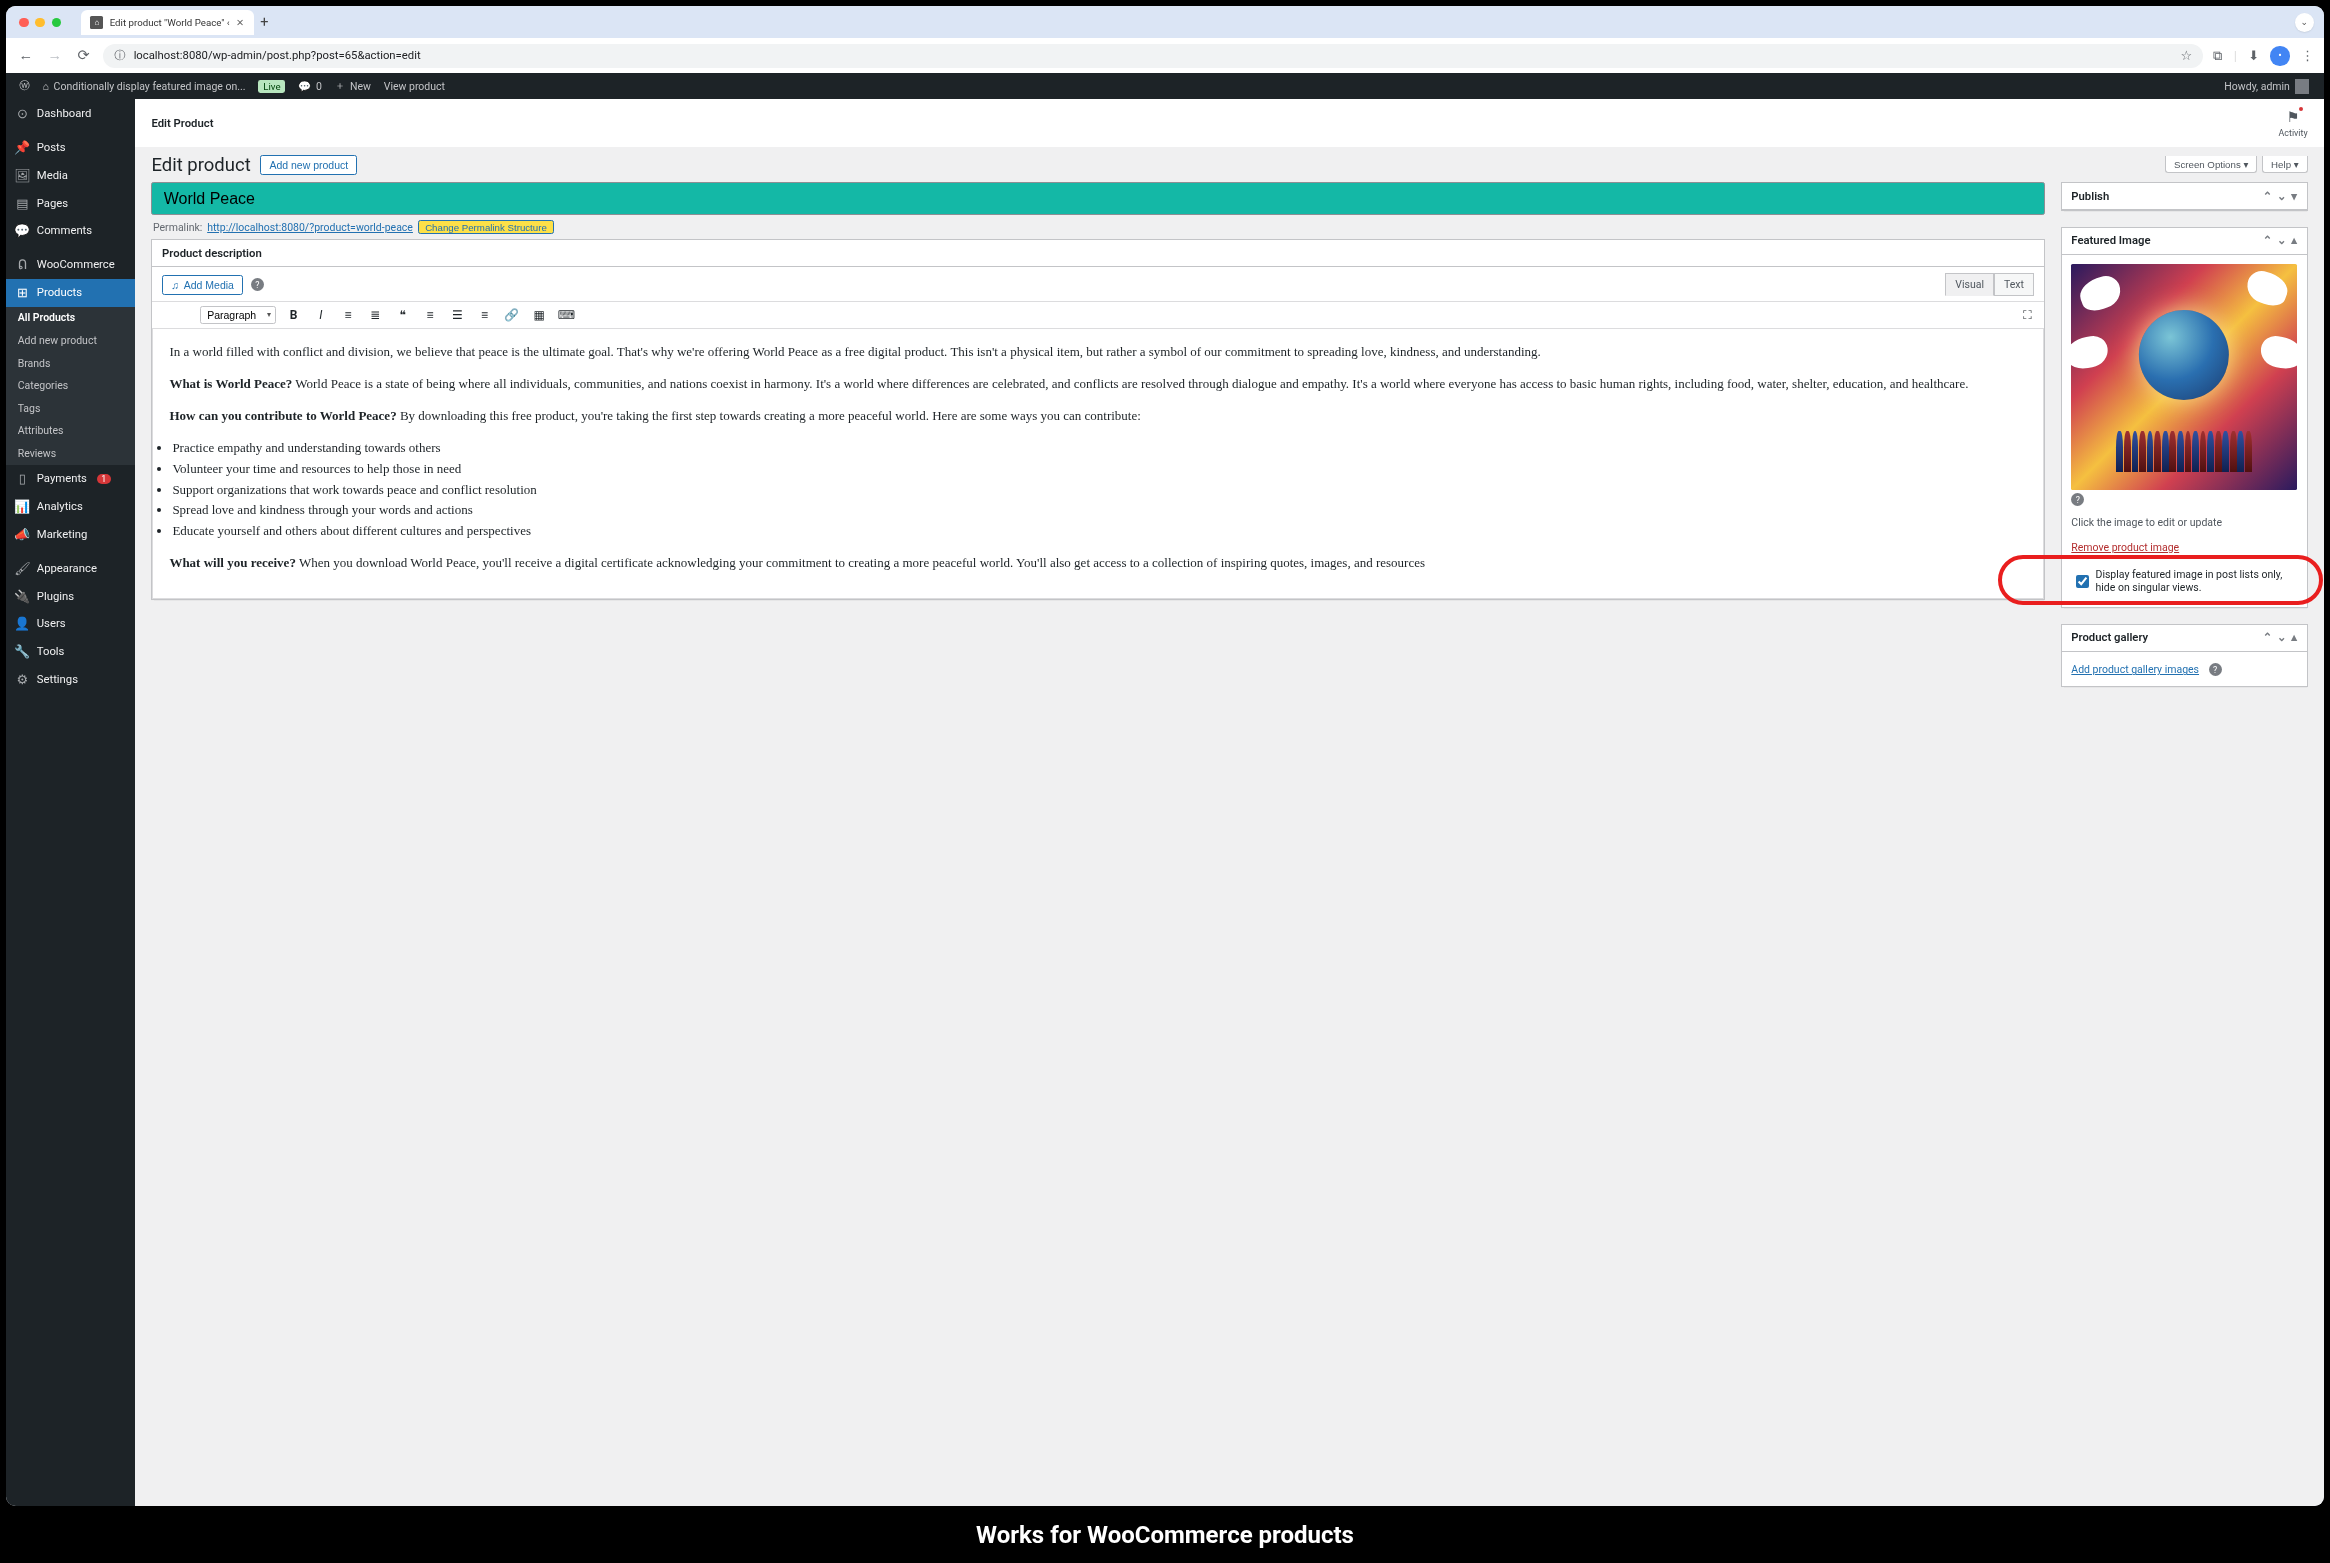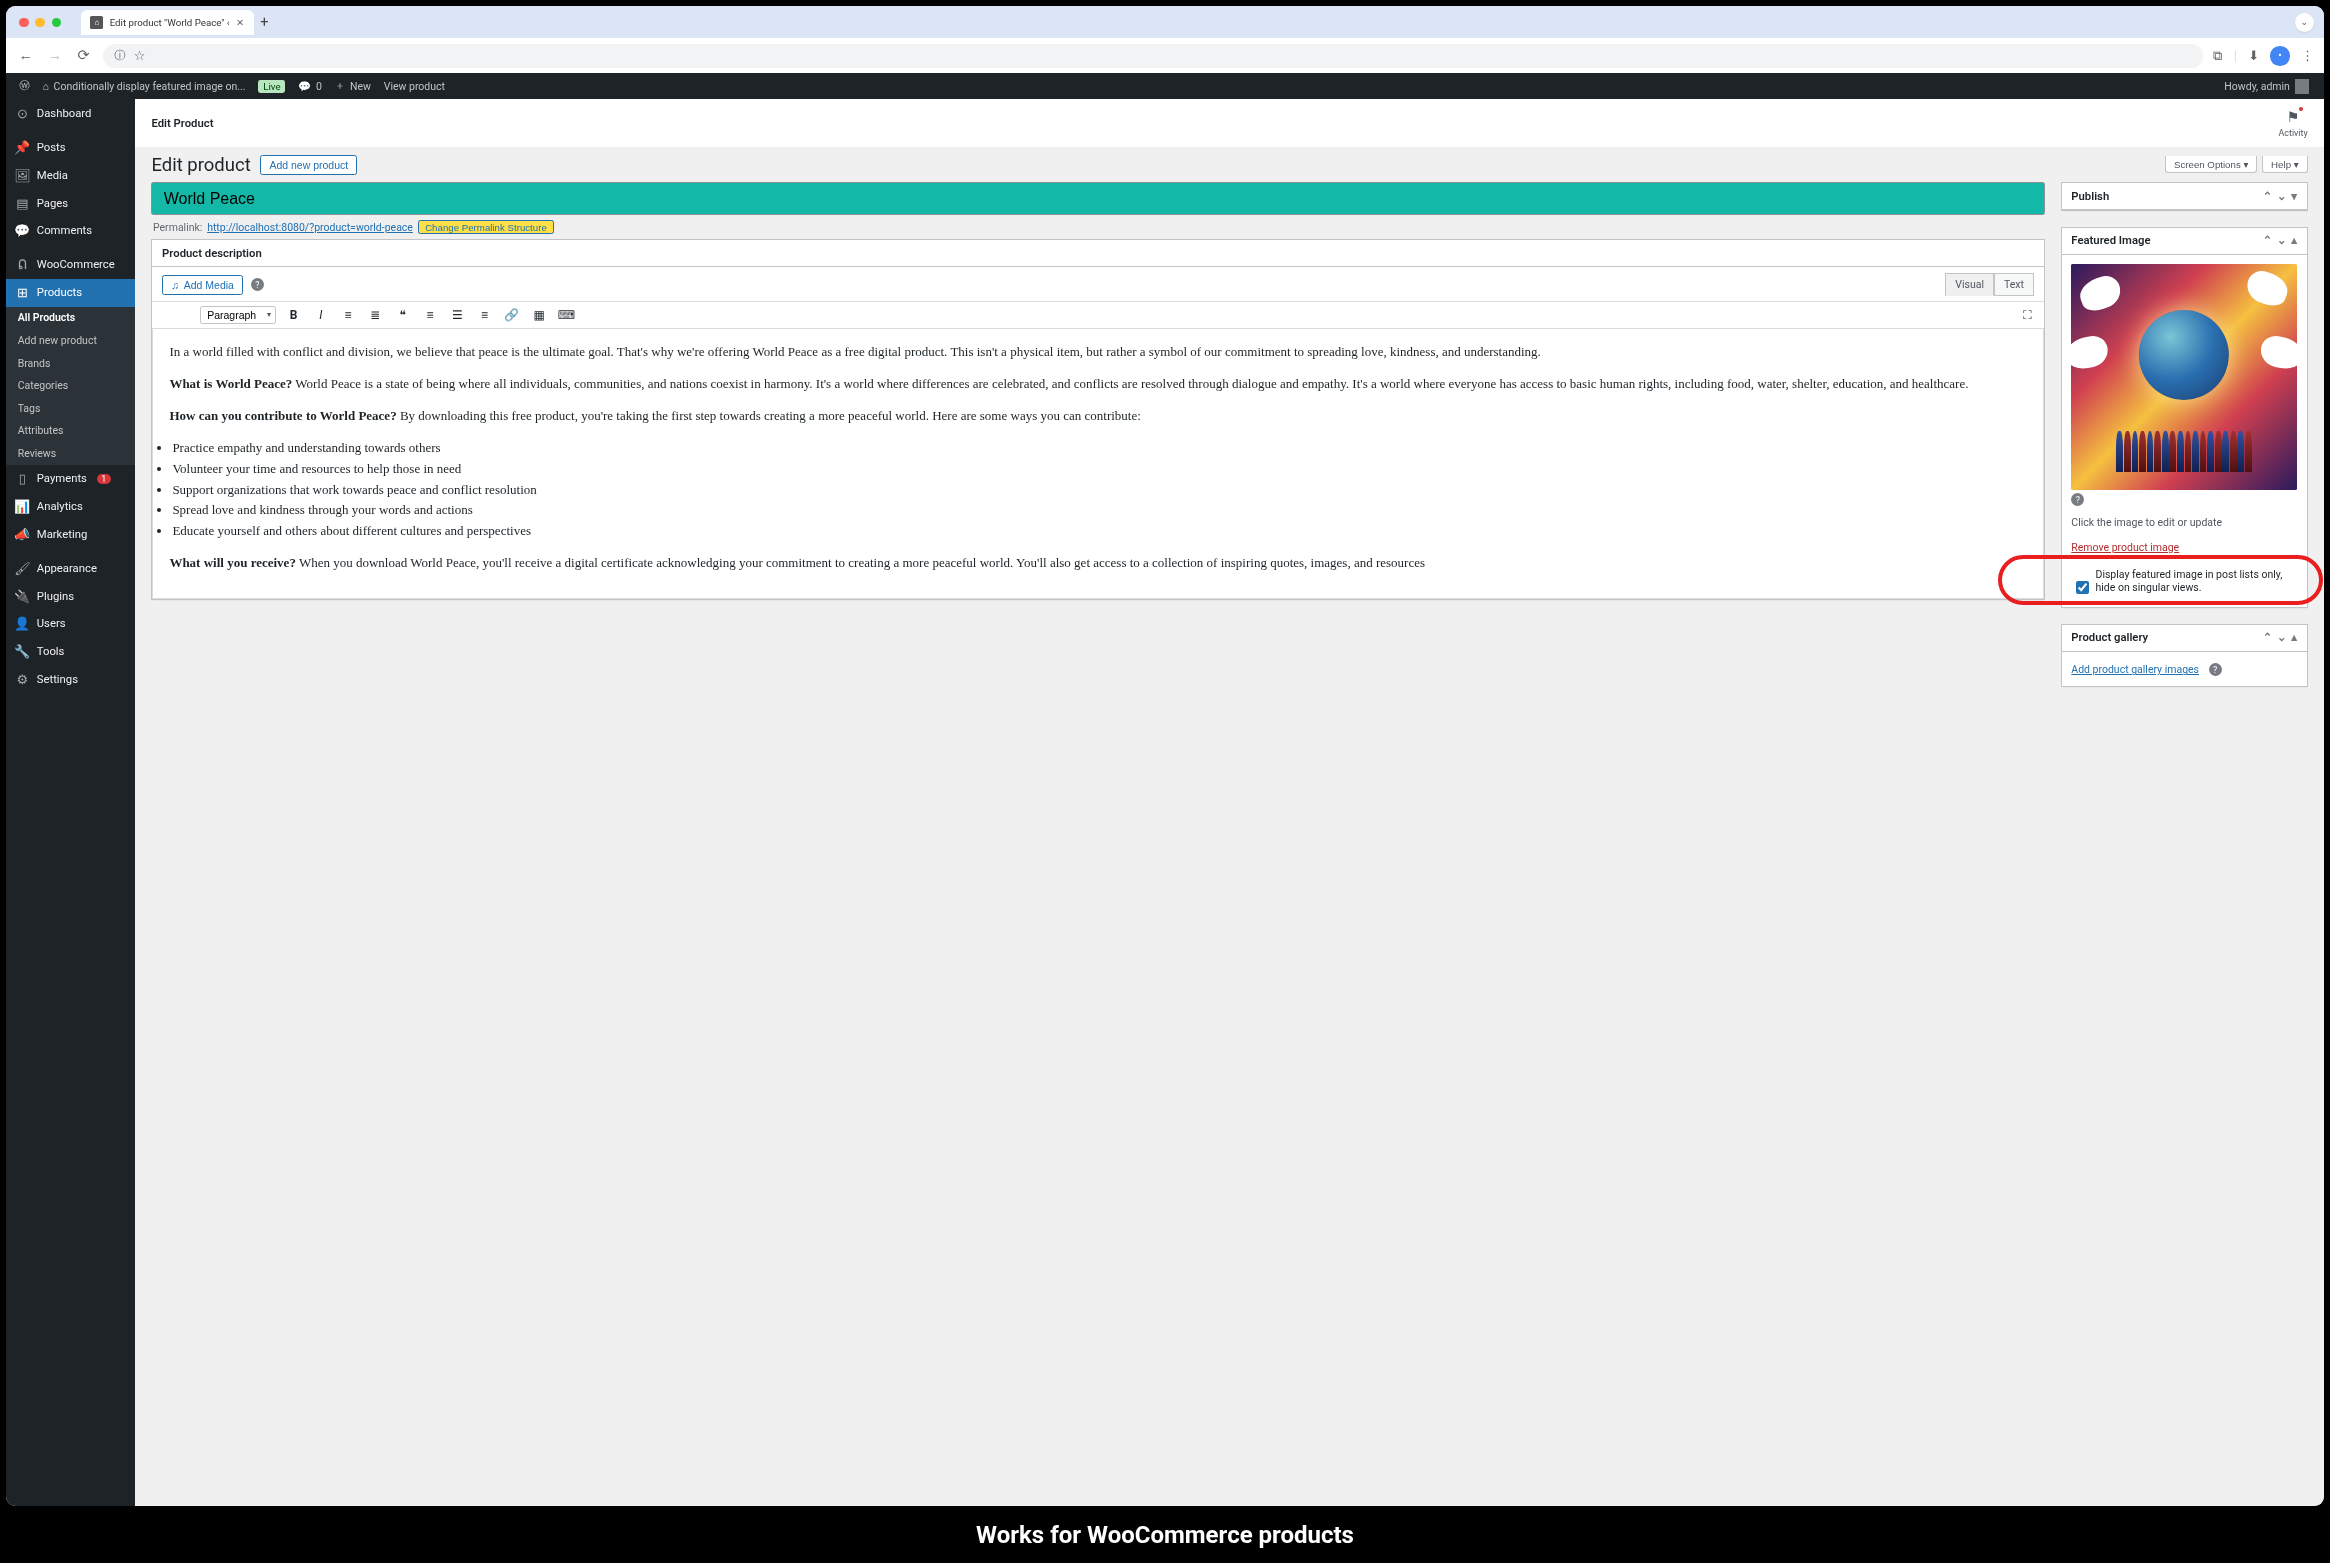--- a/index.html
+++ b/index.html
@@ -97,21 +97,21 @@
 .globe { position:absolute; top:20%; left:50%; transform:translateX(-50%); width:40%; aspect-ratio:1/1; background: radial-gradient(circle at 35% 30%, #7bc5d6 0%, #2a6fb0 50%, #1a3a6e 100%); border-radius:50%; box-shadow: 0 0 24px rgba(255,230,150,0.8); }
 .dove { position:absolute; width:18%; aspect-ratio:1.3/1; background:#fff; border-radius: 60% 40% 50% 50% / 50% 50% 60% 40%; }
 .d1{top:6%;left:4%;transform:rotate(-20deg);} .d2{top:4%;right:4%;transform:rotate(20deg) scaleX(-1);}
 .d3{top:32%;left:-2%;transform:rotate(-10deg);} .d4{top:32%;right:-2%;transform:rotate(10deg) scaleX(-1);}
 .people-row { position:absolute; bottom:8%; left:0; right:0; height:30%; display:flex; justify-content:center; align-items:flex-end; gap:0.8px; }
 .person { width:3%; height:60%; background: linear-gradient(#a03030, #501010); border-radius: 40% 40% 0 0; }
 .person:nth-child(odd){background: linear-gradient(#3050a0, #102050);}
 .side-link { color: #2271b1; text-decoration: underline; font-size: 10.5px; cursor: pointer; }
 .side-link.red { color: #b32d2e; }
 .side-text { font-size: 10.5px; color: #50575e; }
-.checkbox-row { display: flex; align-items: flex-end; gap: 6.4px; font-size: 10.5px; color: #1d2327; padding: 3.2px 0; }
+.checkbox-row { display: flex; align-items: center; gap: 6.4px; font-size: 10.5px; color: #1d2327; padding: 3.2px 0; }
 .checkbox-row input { margin-top: 1.6px; accent-color: #2271b1; width:13px; height:13px; }
 
 .red-highlight { position: absolute; border: 4.8px solid #e91e1e; border-radius: 40px; pointer-events: none; }
 
 .footer-caption { color: #fff; font-size: 24px; font-weight: 700; text-align: center; padding: 14.5px 0 8px; }
 </style>
 </head>
 <body>
 
 <div class="outer-frame">
@@ -131,20 +131,21 @@
       <div class="new-tab">+</div>
       <div class="toolbar-dropdown">⌄</div>
     </div>
 
     <div class="url-bar">
       <div class="nav-btn">←</div>
       <div class="nav-btn disabled">→</div>
       <div class="nav-btn">⟳</div>
       <div class="url-input-wrap">
         <span class="url-icon">ⓘ</span>
+        <span class="url-text">localhost:8080/wp-admin/post.php?post=65&amp;action=edit</span>
         <span class="star-icon">☆</span>
       </div>
       <div class="toolbar-icons">
         <span>⧉</span>
         <span class="sep">|</span>
         <span>⬇</span>
         <span class="avatar">•</span>
         <span>⋮</span>
       </div>
     </div>

